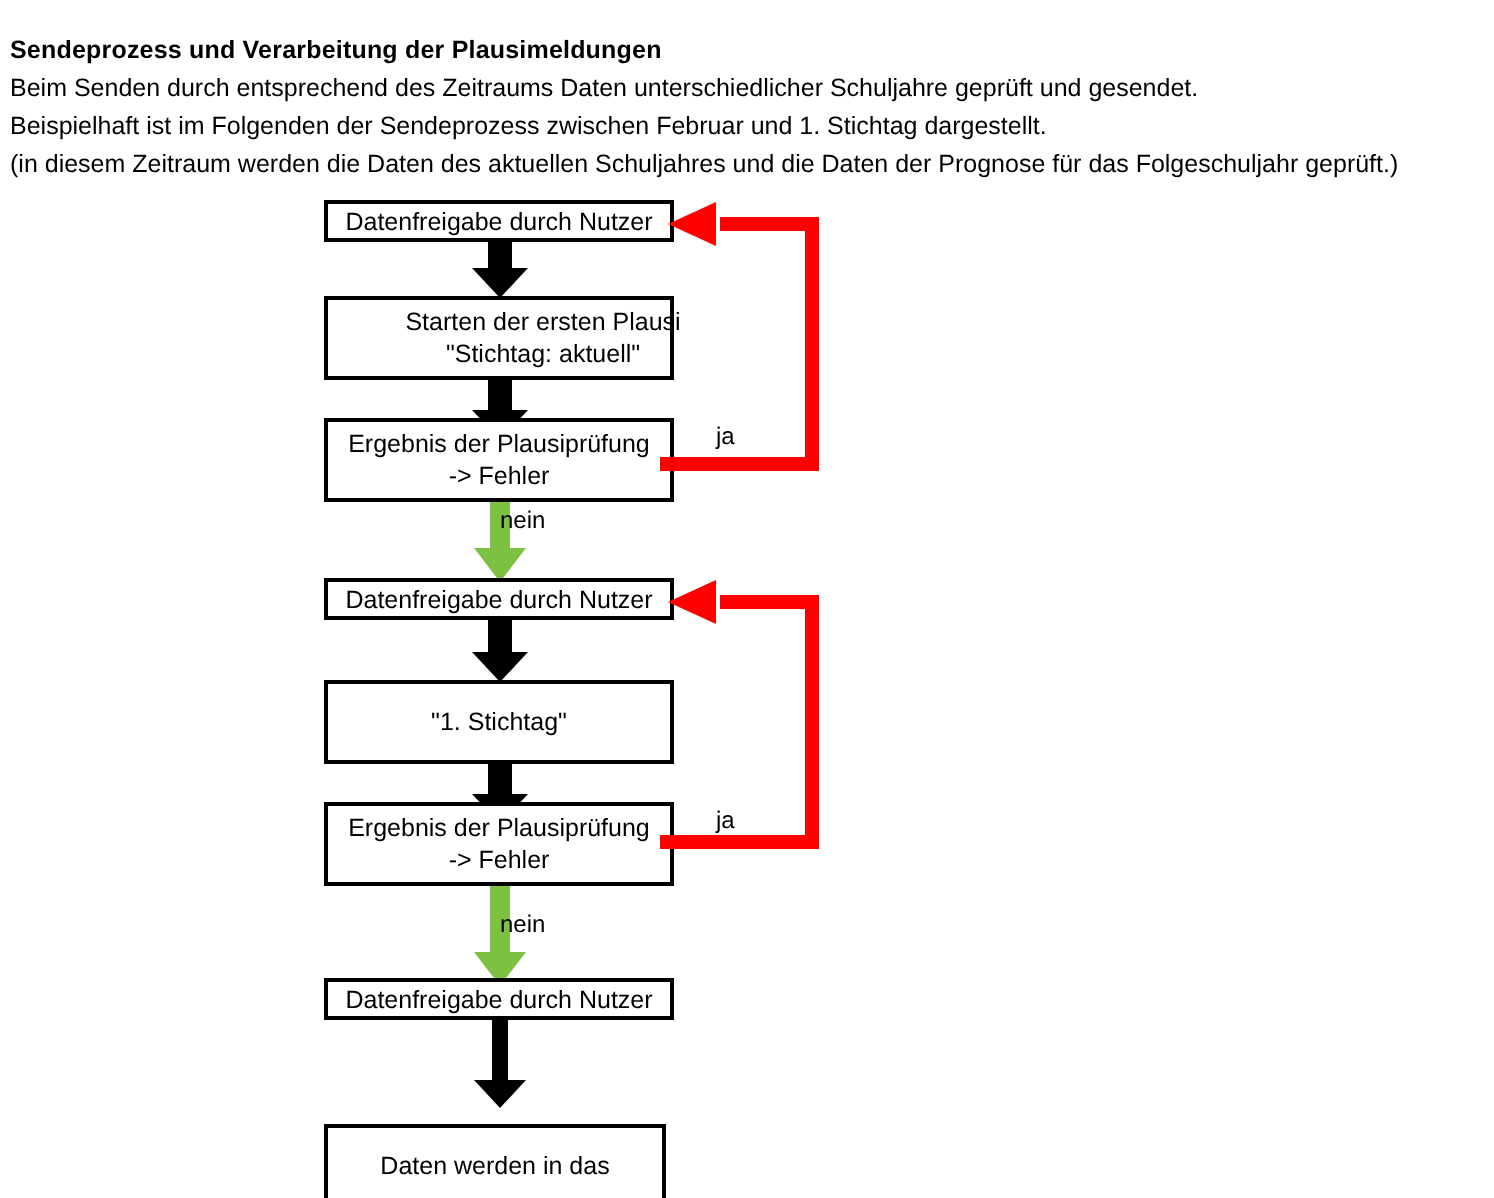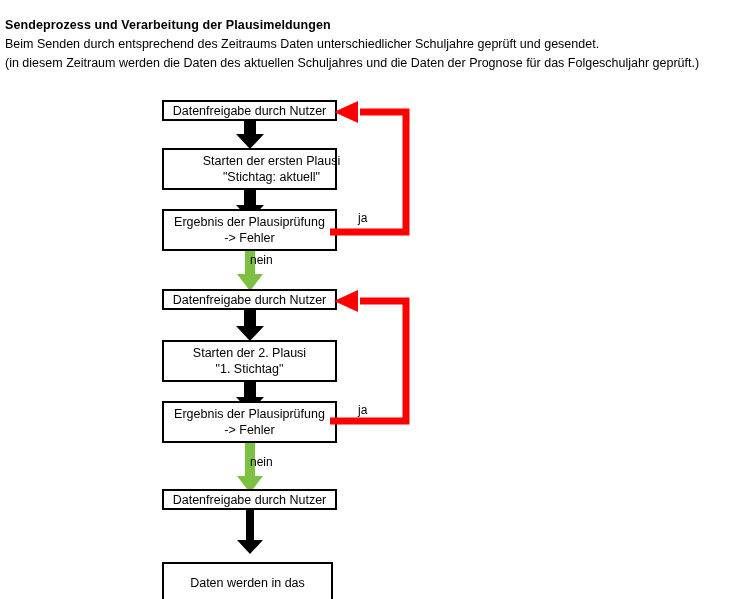--- a/index.html
+++ b/index.html
@@ -78,20 +78,21 @@
   }
   .red-svg { z-index: 5; }
 </style>
 </head>
 <body>
 
 <div id="header-title">Sendeprozess und Verarbeitung der Plausimeldungen</div>
 
 <div id="intro-block">
   <div>Beim Senden durch entsprechend des Zeitraums Daten unterschiedlicher Schuljahre geprüft und gesendet.</div>
+  <div>Beispielhaft ist im Folgenden der Sendeprozess zwischen Februar und 1. Stichtag dargestellt.</div>
   <div>(in diesem Zeitraum werden die Daten des aktuellen Schuljahres und die Daten der Prognose für das Folgeschuljahr geprüft.)</div>
 </div>
 
 <div id="flow">
 
   <svg class="arrow-svg" style="left:230px; top:118px; width:40px; height:32px;" viewBox="0 0 40 32">
     <polygon points="14,0 26,0 26,16 34,16 20,31 6,16 14,16" fill="#000000"></polygon>
   </svg>
 
   <svg class="arrow-svg" style="left:230px; top:189px; width:40px; height:32px;" viewBox="0 0 40 32">
@@ -140,21 +141,20 @@
   <div class="node" style="left:162px; top:209px; width:175px; height:42px;">
     <span class="ln">Ergebnis der Plausiprüfung</span>
     <span class="ln">-&gt; Fehler</span>
   </div>
 
   <div class="node" style="left:162px; top:289px; width:175px; height:21px;">
     <span class="ln">Datenfreigabe durch Nutzer</span>
   </div>
 
   <div class="node" style="left:162px; top:340px; width:175px; height:42px;">
-    <span class="ln">Starten der 2. Plausi</span>
     <span class="ln">"1. Stichtag"</span>
   </div>
 
   <div class="node" style="left:162px; top:401px; width:175px; height:42px;">
     <span class="ln">Ergebnis der Plausiprüfung</span>
     <span class="ln">-&gt; Fehler</span>
   </div>
 
   <div class="node" style="left:162px; top:489px; width:175px; height:21px;">
     <span class="ln">Datenfreigabe durch Nutzer</span>

